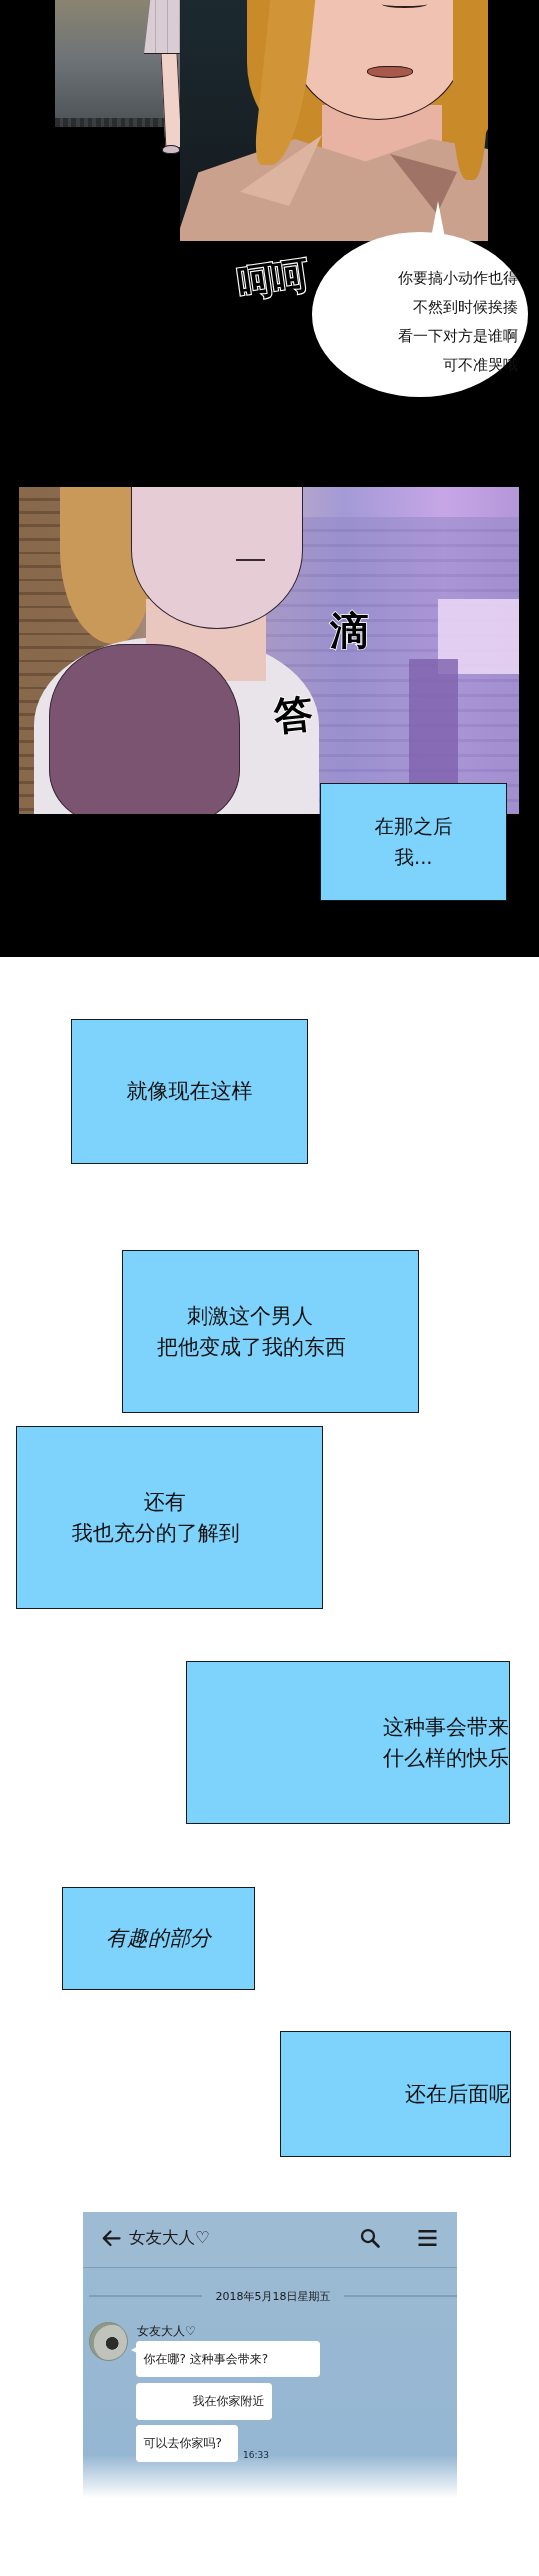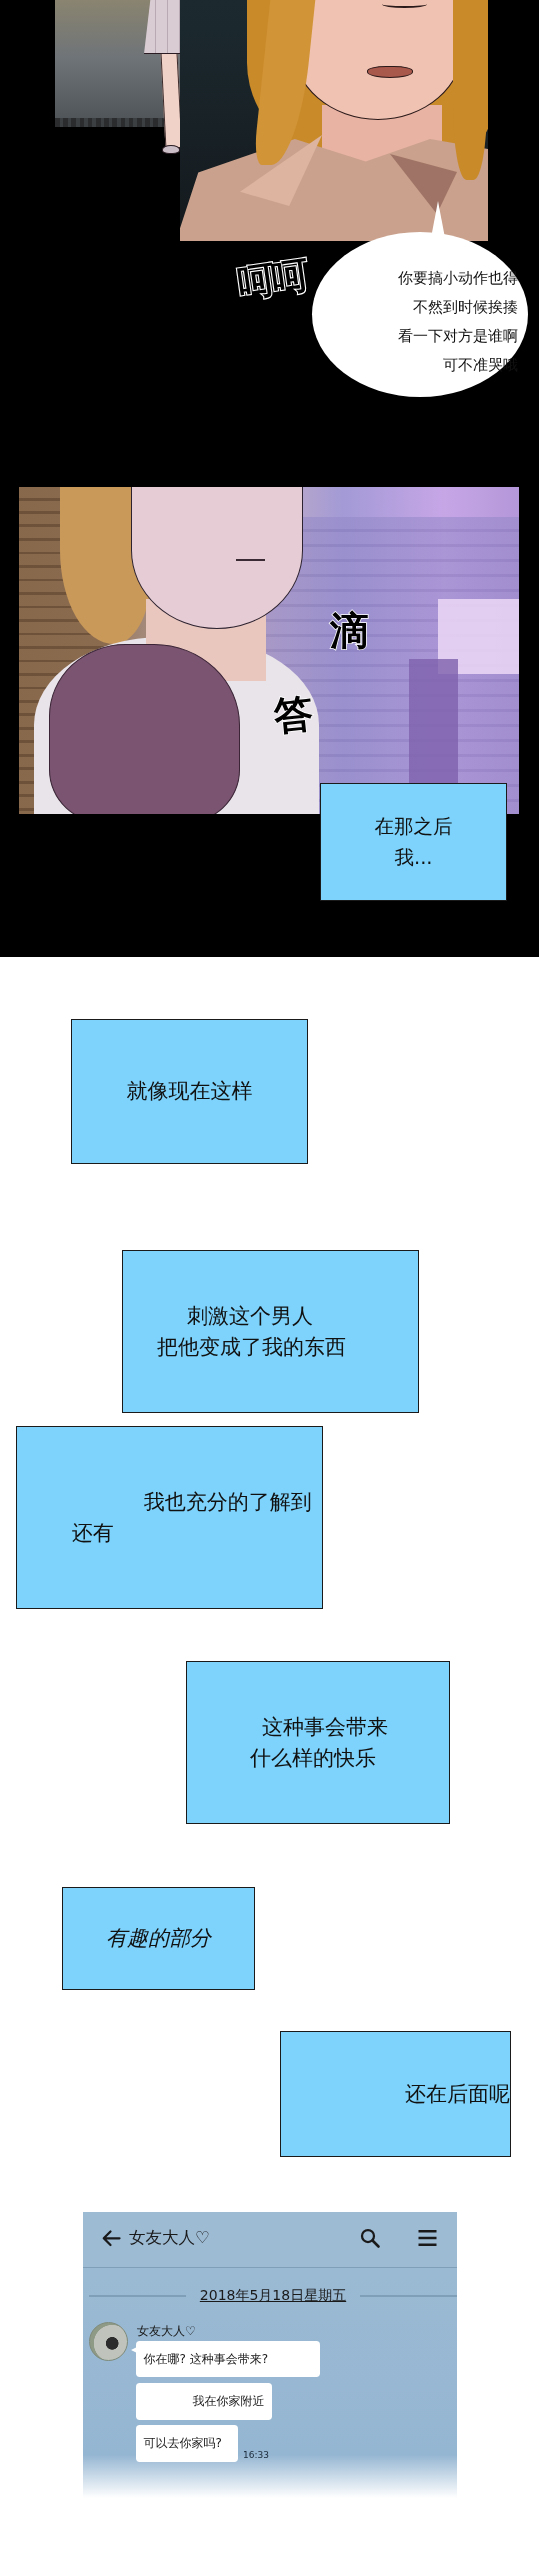--- a/index.html
+++ b/index.html
@@ -79,37 +79,37 @@
   
   .caption { position:absolute; background:#7dd3fc; border:1.5px solid #1a1a1a;
     display:flex; flex-direction:column; justify-content:center; font-size:21px; color:#111; line-height:31px; }
   .caption .line { white-space:nowrap; }
   #cap-0 { left:320px; top:783px; width:187px; height:118px; align-items:center; font-size:19.5px; }
   #cap-1 { left:71px; top:1019px; width:237px; height:145px; align-items:center; }
   #cap-2 { left:122px; top:1222px; width:297px; height:163px;margin-top:28px; }
   #cap-2 .line:nth-child(1) { padding-left:64px; } #cap-2 .line:nth-child(2) { padding-left:34px; }
   #cap-3 { left:15.7px; top:1426px; width:307px; height:183px; }
   #cap-3 .line:nth-child(1) { padding-left:127px; } #cap-3 .line:nth-child(2) { padding-left:55px; }
-  #cap-4 { left:186px; top:1661px; width:264px; height:163px; }
+  #cap-4 { left:186px; top:1661px; width:324px; height:163px;align-items:flex-end; }
   #cap-4 .line:nth-child(1) { padding-left:75px; } #cap-4 .line:nth-child(2) { padding-left:63px; }
   #cap-5 { left:62px; top:1887px; width:193px; height:103px; align-items:center;font-style:italic; }
   #cap-6 { left:280px; top:2031px; width:231px; height:126px; align-items:flex-end; }
 
   
   #phone { left:83px; top:2212px; width:374px; height:286px;
     background:linear-gradient(180deg,#9cbad3 0%,#95b6d2 85%,#ffffff 100%); }
   #phone-header { left:0; top:0; width:374px; height:56px; background:#9ebbd4; border-bottom:1.5px solid #7f9fb9;
     display:flex; align-items:center; }
   #back-btn { position:absolute; left:16.5px; top:15px; width:22.5px; height:22.5px; }
   #chat-title { position:absolute; left:46px; top:15px; font-size:16.5px; color:#1a1a1a; line-height:22.5px; }
   #search-btn { position:absolute; left:276px; top:15px; width:22.5px; height:22.5px; }
   #menu-btn { position:absolute; left:334px; top:17px; width:21px; height:18px; }
   #date-row { left:6px; top:75px; width:368px; height:18px; display:flex; align-items:center; }
   #date-row .rule { flex:1; height:1.5px; background:#7f9fb9; }
-  #date-label { font-size:14px; color:#1a1a1a; padding:0 13.5px; white-space:nowrap;text-decoration:underline; }
+  #date-label { font-size:11px; color:#1a1a1a; padding:0 13.5px; white-space:nowrap; }
   #avatar { left:6px; top:110px; width:39px; height:39px; border-radius:50%;
     background:radial-gradient(circle at 60% 55%,#2c2c2c 0 20%,#bfc3bb 22% 60%,#8f9a86 62%); border:0.7px solid #7f8a7a; }
   #sender-name { left:54px; top:111px; font-size:12px; color:#1a1a1a; }
   .bubble-msg { position:absolute; left:53px; background:#fff; border-radius:3.7px;
     font-size:12px; color:#1a1a1a; padding:0 7.5px; display:flex; align-items:center; }
   #msg-0 { top:129px; width:184px; height:36px; }
   #msg-0::before { content:""; position:absolute; left:-5.2px; top:6px; border-top:3.7px solid transparent; border-bottom:3.7px solid transparent; border-right:6px solid #fff; }
   #msg-1 { top:171px; width:136px; height:37px;justify-content:flex-end; }
   #msg-2 { top:213px; width:102px; height:37px; }
   #msg-time { left:160px; top:238px; font-size:9px; color:#1a2a3a; }
@@ -175,22 +175,22 @@
 </div>
 
 <div id="cap-1" class="caption">
   <div class="line">就像现在这样</div>
 </div>
 <div id="cap-2" class="caption">
   <div class="line">刺激这个男人</div>
   <div class="line">把他变成了我的东西</div>
 </div>
 <div id="cap-3" class="caption">
+  <div class="line">还有</div>
   <div class="line">我也充分的了解到</div>
-  <div class="line">还有</div>
 </div>
 <div id="cap-4" class="caption">
   <div class="line">这种事会带来</div>
   <div class="line">什么样的快乐</div>
 </div>
 <div id="cap-5" class="caption">
   <div class="line">有趣的部分</div>
 </div>
 <div id="cap-6" class="caption">
   <div class="line">还在后面呢</div>

